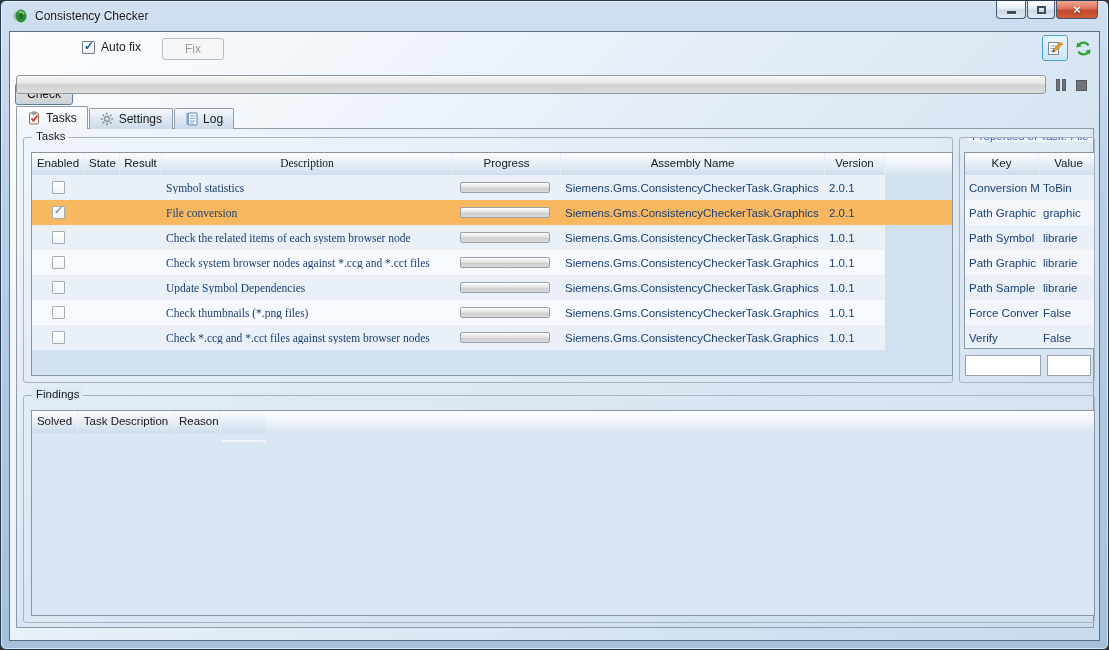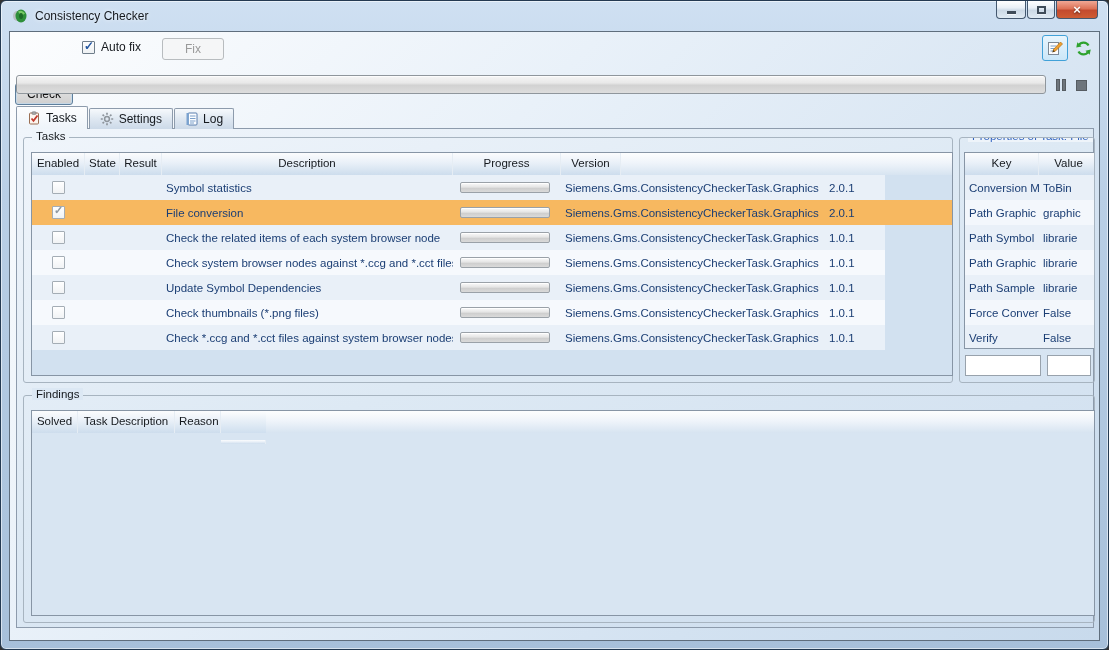--- a/index.html
+++ b/index.html
@@ -127,21 +127,21 @@
   .trow .cell { font-size:11.5px; color:#1b3e74; padding:0 4px; white-space:nowrap; overflow:hidden; }
   #tasks-grid { left:7px; top:14px; width:922px; height:224px; }
   #tasks-grid .trow { width:853px; }
   #tasks-grid .trow:nth-child(odd) { background:#f6f9fd; }
   #tasks-grid .trow:nth-child(even) { background:#e9f0f8; }
   #tasks-grid .trow.selected { width:922px; background:#F7B860; }
 
   .c-enabled { width:53px; display:flex; justify-content:center; }
   .c-state { width:35px; }
   .c-result { width:42px; }
-  .c-desc { width:291px; }
+  .c-desc { width:291px;font-family:Liberation Serif, serif; }
   .c-prog { width:108px; }
   .c-asm { width:264px; }
   .c-ver { width:60px; }
 
   .row-cbx {
     width:13px; height:13px; border:1px solid #a4adb5; border-radius:1px;
     background: linear-gradient(#ffffff,#f1f3f5); position:relative;
   }
   .row-cbx .mark { position:absolute; left:1px; top:-3px; font-size:11px; font-weight:bold; color:#8f98a1; }
 
@@ -290,20 +290,21 @@
 
       <div class="groupbox" id="tasks-group">
         <span class="gb-label">Tasks</span>
         <div class="grid" id="tasks-grid">
           <div class="ghead">
             <div class="hcell c-enabled">Enabled</div>
             <div class="hcell c-state">State</div>
             <div class="hcell c-result">Result</div>
             <div class="hcell c-desc">Description</div>
             <div class="hcell c-prog">Progress</div>
+            <div class="hcell c-asm">Assembly Name</div>
             <div class="hcell c-ver">Version</div>
             <div class="hcell filler"></div>
           </div>
 
           <div class="trow">
             <div class="cell c-enabled">
                 <span class="row-cbx">
                   <span class="mark"></span>
                 </span>
               </div>

